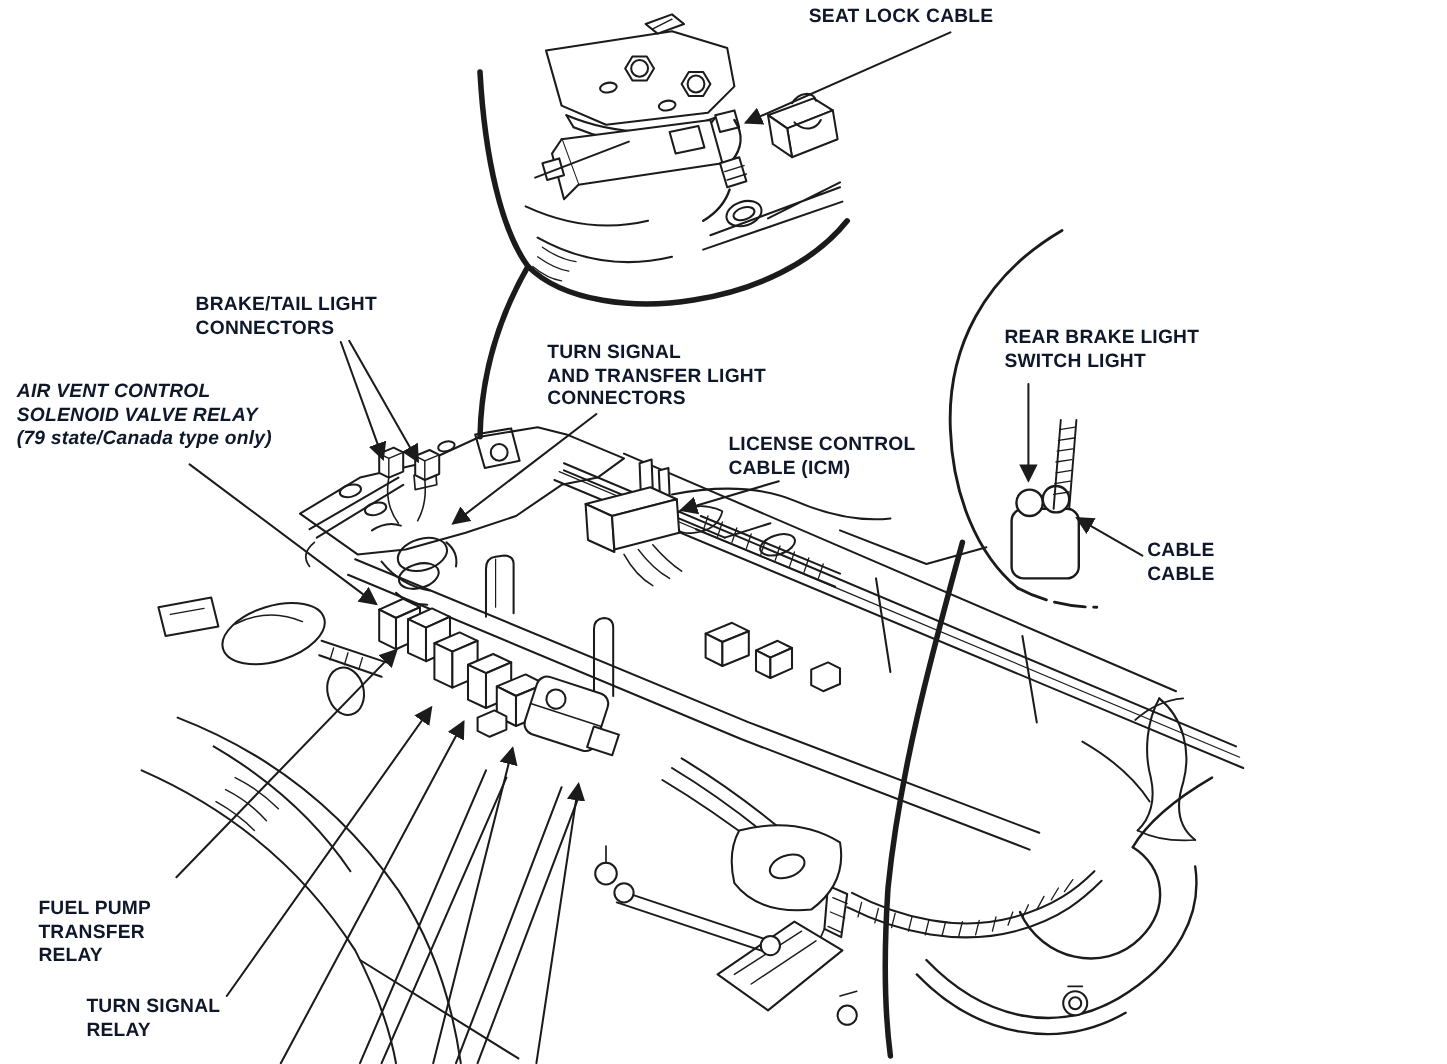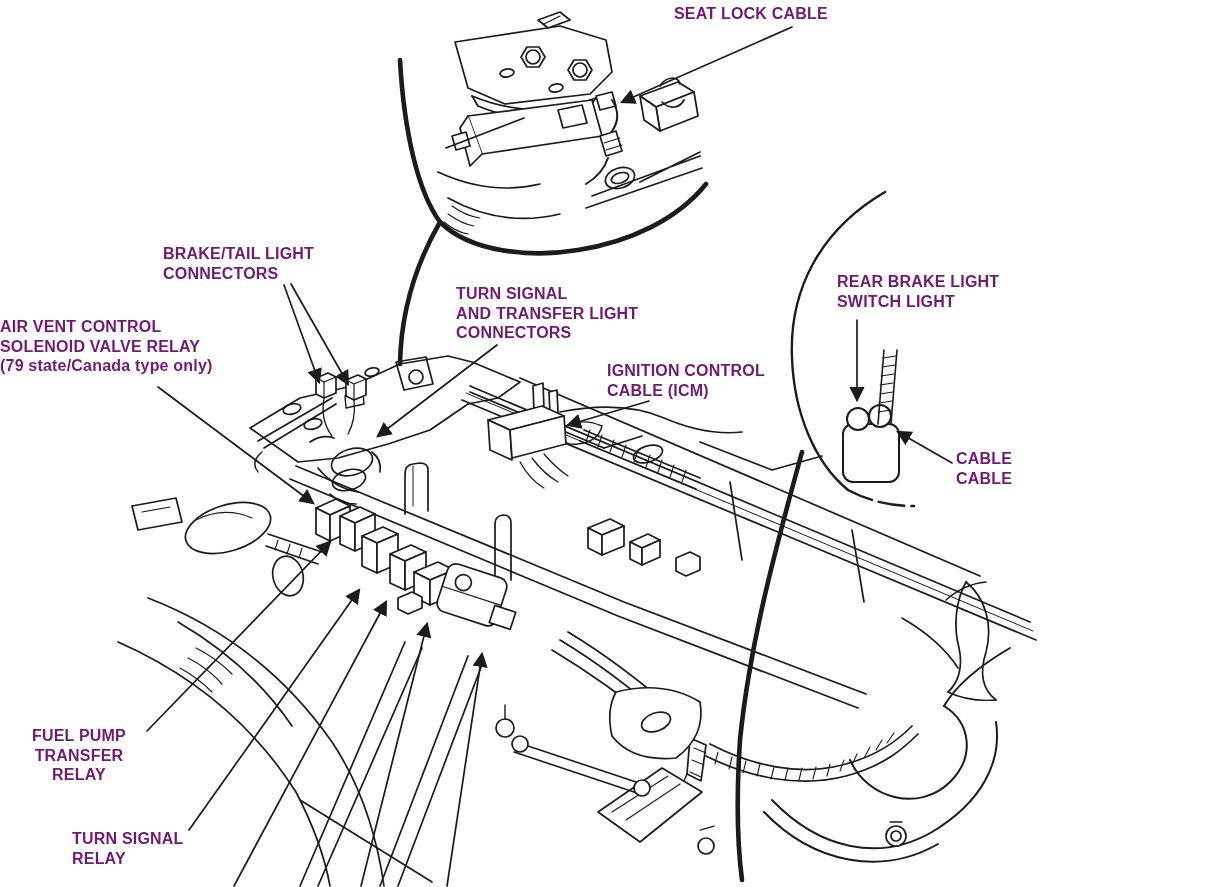--- a/index.html
+++ b/index.html
@@ -1,30 +1,30 @@
 <!DOCTYPE html>
 <html><head>
 <meta charset="utf-8">
 <style>
   html,body{margin:0;padding:0;background:#fff;}
   .stage{position:relative;width:1206px;height:887px;background:#fff;overflow:hidden;
          font-family:"Liberation Sans", sans-serif;}
   svg{position:absolute;left:0;top:0;}
-  .lbl{position:absolute;color:#701a75;font-size:16px;line-height:19.5px;
+  .lbl{position:absolute;color:#0f172a;font-size:16px;line-height:19.5px;
        font-weight:600;letter-spacing:.2px;white-space:nowrap;}
   .lbl div{margin:0;padding:0;}
   
   .l-seat   {left:674px;top:4px;}
   .l-bt     {left:151px;top:244px;margin-left:12px;}
-  .l-av     {left:0;top:317px;}
+  .l-av     {left:14px;top:317px;font-style:italic;}
   .l-tsl    {left:456px;top:284px;}
   .l-icm    {left:607px;top:361px;}
   .l-rbl    {left:837px;top:272px;}
   .l-gnd    {left:956px;top:449px;}
-  .l-fp     {left:32px;top:726px;text-align:center;}
+  .l-fp     {left:32px;top:748px;}
   .l-tsr    {left:72px;top:829px;}
 </style>
 </head>
 <body>
 
 <div class="stage">
 
 <svg width="1206" height="887" viewBox="0 0 1206 887">
   <defs>
     <marker id="ah" viewBox="0 0 10 10" refX="8.5" refY="5" markerWidth="9" markerHeight="9" orient="auto-start-reverse">
@@ -305,21 +305,21 @@
     <div>AIR VENT CONTROL</div>
     <div>SOLENOID VALVE RELAY</div>
     <div>(79 state/Canada type only)</div>
   </div>
   <div class="lbl l-tsl">
     <div>TURN SIGNAL</div>
     <div>AND TRANSFER LIGHT</div>
     <div>CONNECTORS</div>
   </div>
   <div class="lbl l-icm">
-    <div>IGNITION CONTROL</div>
+    <div>LICENSE CONTROL</div>
     <div>CABLE (ICM)</div>
   </div>
   <div class="lbl l-rbl">
     <div>REAR BRAKE LIGHT</div>
     <div>SWITCH LIGHT</div>
   </div>
   <div class="lbl l-gnd">
     <div>CABLE</div>
     <div>CABLE</div>
   </div>

